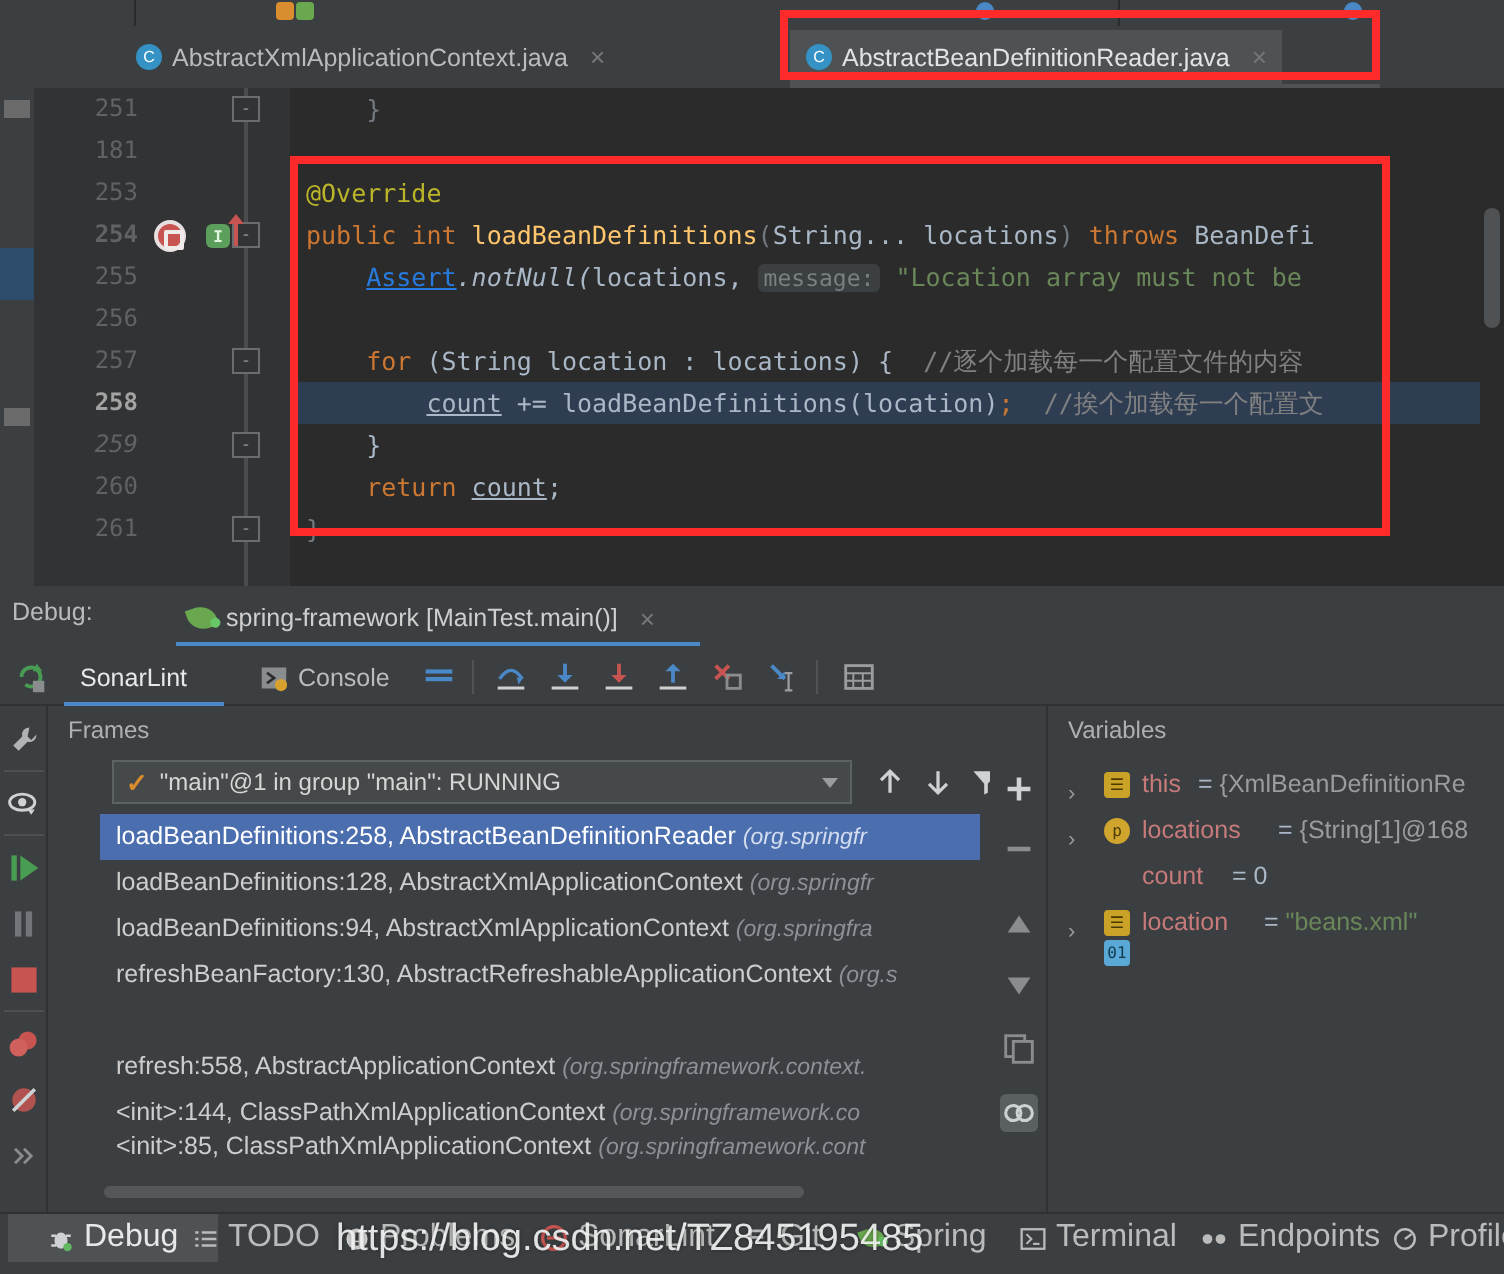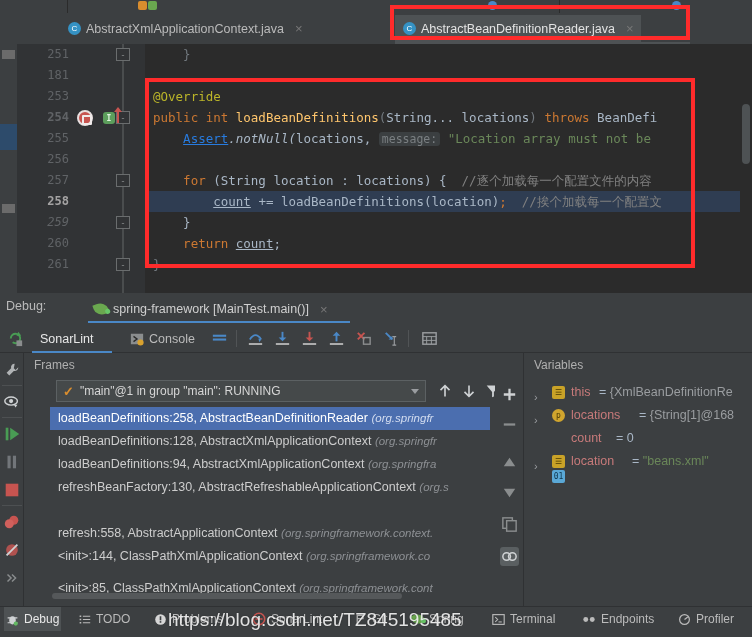--- a/index.html
+++ b/index.html
@@ -178,21 +178,21 @@
   .veq { color:#a9b7c6; }
   .vval { color:#9a9da0; }
   .vval.str { color:#6a8759; }
   .vval.num { color:#a9b7c6; }
 
   
   .statusbar { position:absolute; left:0; top:606px; width:752px; height:31px; background:#3c3f41; border-top:1px solid #2f3133; }
   .sb-item {
     position:absolute; top:0; height:24px;
     display:flex; align-items:center; gap:5px;
-    font-size:12px; color:#bbbbbb; padding:0 2px;
+    font-size:16px; color:#bbbbbb; padding:0 20px;
   }
   .sb-item.sel { background:#4e5254; color:#e8e8e8; }
   .watermark {
     position:absolute; left:168px; top:609px;
     font-size:19px; color:#f0f0f0; opacity:.92;
     font-family:"Liberation Sans", sans-serif; white-space:nowrap;
     text-shadow:0 0 2px rgba(0,0,0,.4);
   }
 </style>
 </head>
@@ -424,21 +424,21 @@
         <span class="pkg">(org.s</span>
       </div>
       <div class="frame-row" style="top:115px;">
         <span>refresh:558, AbstractApplicationContext</span>
         <span class="pkg">(org.springframework.context.</span>
       </div>
       <div class="frame-row" style="top:138px;">
         <span>&lt;init&gt;:144, ClassPathXmlApplicationContext</span>
         <span class="pkg">(org.springframework.co</span>
       </div>
-      <div class="frame-row" style="top:170px;">
+      <div class="frame-row" style="top:155px;">
         <span>&lt;init&gt;:85, ClassPathXmlApplicationContext</span>
         <span class="pkg">(org.springframework.cont</span>
       </div>
     </div>
     <div class="frames-scroll"></div>
   </div>
 
   <div class="varrail">
     <svg class="vr-icon" style="top:32px;" viewBox="0 0 20 20">
       <path d="M10 4 v12 M4 10 h12" stroke="#cfd2d4" stroke-width="2.4"></path>

